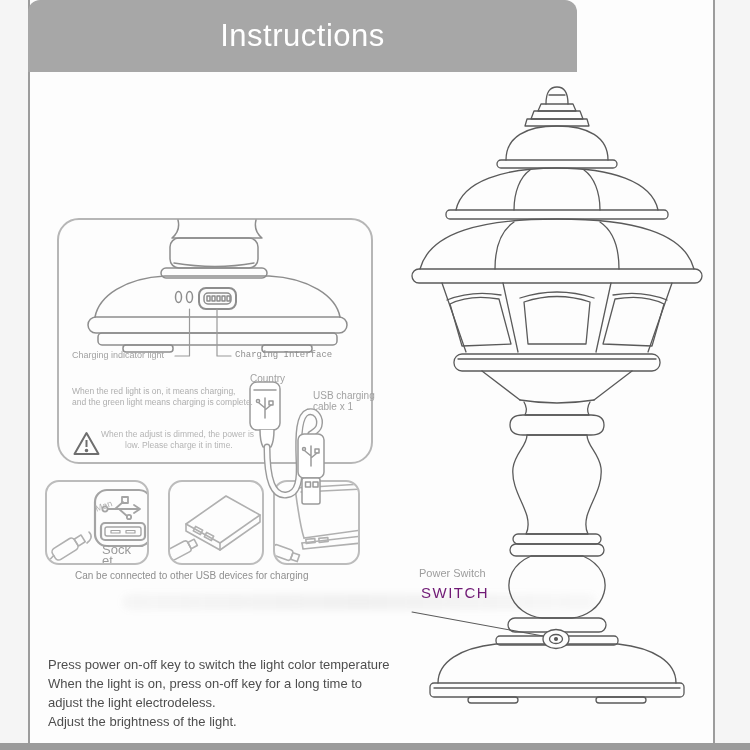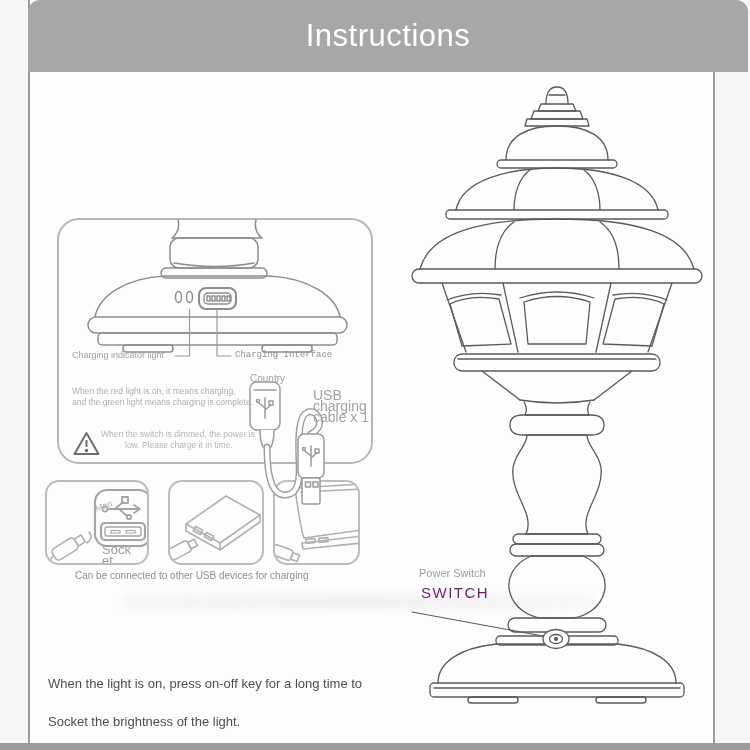--- a/index.html
+++ b/index.html
@@ -5,21 +5,21 @@
   html,body{margin:0;padding:0;background:#e9e9e9;}
   #canvas{
     position:relative;width:750px;height:750px;overflow:hidden;
     background:#f5f5f5;font-family:"Liberation Sans",sans-serif;
     -webkit-font-smoothing:antialiased;
   }
   .abs{position:absolute;}
   
   .card{left:28px;top:0;width:687px;height:743px;background:#fdfdfd;
         border-left:2px solid #9c9c9c;border-right:2px solid #9c9c9c;box-sizing:border-box;}
-  .header{left:28px;top:0;width:720px;height:72px;background:#a7a7a7;
+  .header{left:28px;top:0;width:549px;height:72px;background:#a7a7a7;
           border-radius:12px 12px 0 0;z-index:3;}
   .header .title{width:100%;text-align:center;line-height:72px;color:#ffffff;
           font-size:31px;letter-spacing:0.5px;}
   .bottombar{left:0;top:743px;width:750px;height:7px;background:#9b9b9b;z-index:5;}
   
   .infobox{left:57px;top:218px;width:316px;height:246px;border:2px solid #b6b6b6;
            border-radius:22px;box-sizing:border-box;z-index:1;}
   .small-label{font-size:9px;color:#a2a2a2;z-index:4;}
   .small-label.dark{color:#8f8f8f;font-family:Liberation Mono, monospace;}
   .tiny-note{font-size:8.5px;line-height:10.5px;color:#aeaeae;z-index:4;}
@@ -99,26 +99,26 @@
   <div class="abs tiny-note" style="left:72px;top:386px;">When the red light is on, it means charging,</div>
   <div class="abs tiny-note" style="left:72px;top:397px;">and the green light means charging is complete.</div>
 
   <svg class="abs" style="left:73px;top:430px;z-index:2;" width="27" height="28" viewBox="0 0 27 28">
     <g fill="none" stroke="#6e6e6e" stroke-width="2" stroke-linejoin="round">
       <path d="M13.5,3 L25.5,24 L1.5,24 Z"></path>
       <line x1="13.5" y1="10" x2="13.5" y2="17"></line>
       <circle cx="13.5" cy="20.5" r="0.8" fill="#6e6e6e"></circle>
     </g>
   </svg>
-  <div class="abs warn-note" style="left:101px;top:429px;">When the switch is dimmed, the power is</div>
+  <div class="abs warn-note" style="left:101px;top:429px;">When the adjust is dimmed, the power is</div>
   <div class="abs warn-note" style="left:101px;top:440px;margin-left:24px;">low. Please charge it in time.</div>
 
   <div class="abs small-label" style="left:250px;top:373px;font-size:10px;">Country</div>
 
-  <div class="abs small-label" style="left:313px;top:390px;width:64px;font-size:14px;line-height:11px;">USB charging cable x 1</div>
+  <div class="abs small-label" style="left:313px;top:390px;width:64px;font-size:10px;line-height:11px;">USB charging cable x 1</div>
 
   <svg class="abs" style="left:240px;top:368px;z-index:3;" width="100" height="172" viewBox="0 0 100 172">
     <g fill="none" stroke="#9a9a9a" stroke-width="1.5" stroke-linecap="round" stroke-linejoin="round">
 
       <g>
         <rect x="10" y="14" width="30" height="48" rx="7" fill="#fff"></rect>
         <path d="M14,22 L36,22"></path>
         <path d="M25,50 L25,30 M25,40 L19,35 M25,42 L31,37"></path>
         <circle cx="18" cy="33" r="1.6"></circle>
         <rect x="29" y="33" width="4" height="4"></rect>
@@ -273,18 +273,20 @@
         <circle cx="156" cy="557" r="1.4" fill="#5a5a5a"></circle>
       </g>
 
       <path d="M12,530 L143,554" stroke-width="1.1"></path>
     </g>
   </svg>
 
   <div class="abs psw" style="left:419px;top:567px;">Power Switch</div>
   <div class="abs sw" style="left:421px;top:584px;">SWITCH</div>
 
+  <div class="abs note" style="left:48px;top:657px;">Press power on-off key to switch the light color temperature</div>
   <div class="abs note" style="left:48px;top:676px;">When the light is on, press on-off key for a long time to</div>
-  <div class="abs note" style="left:48px;top:714px;">Socket the brightness of the light.</div>
+  <div class="abs note" style="left:48px;top:695px;">adjust the light electrodeless.</div>
+  <div class="abs note" style="left:48px;top:714px;">Adjust the brightness of the light.</div>
 
   <div class="abs bottombar"></div>
 
 </div>
 
 </body></html>

